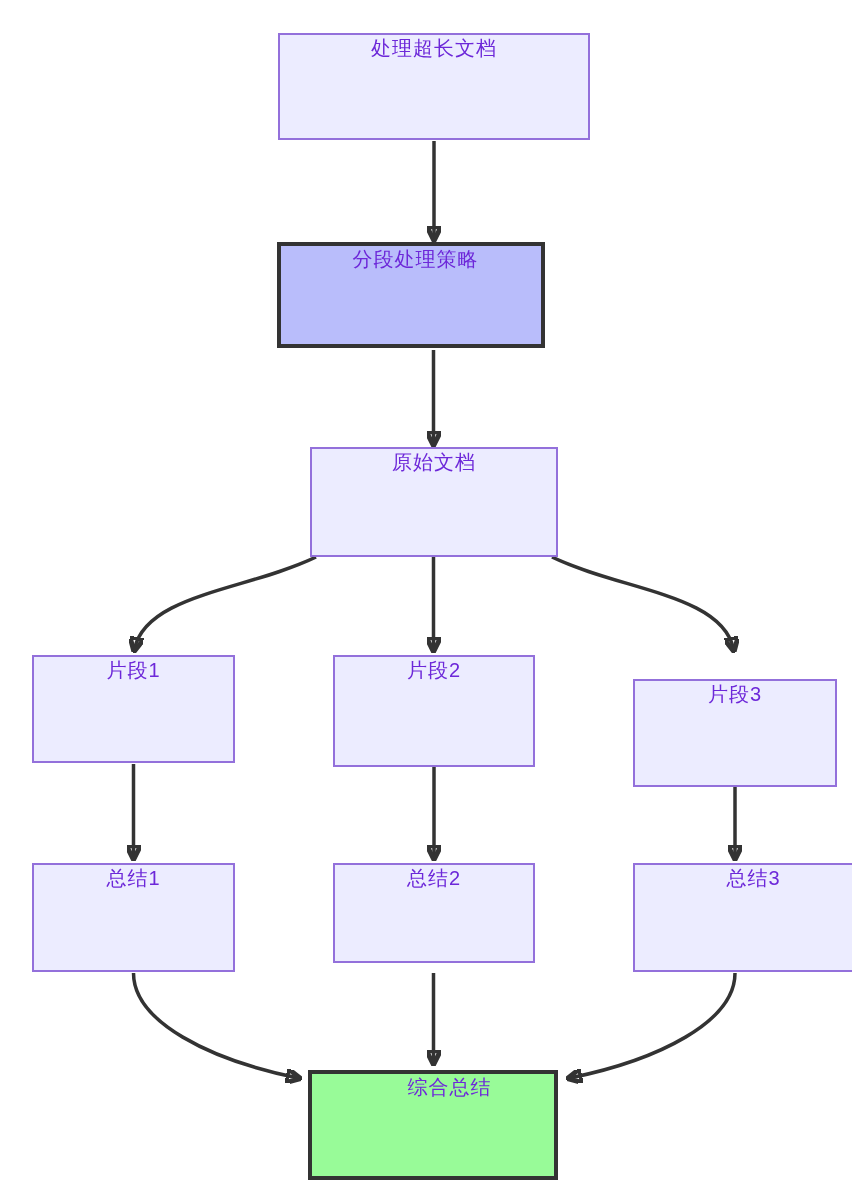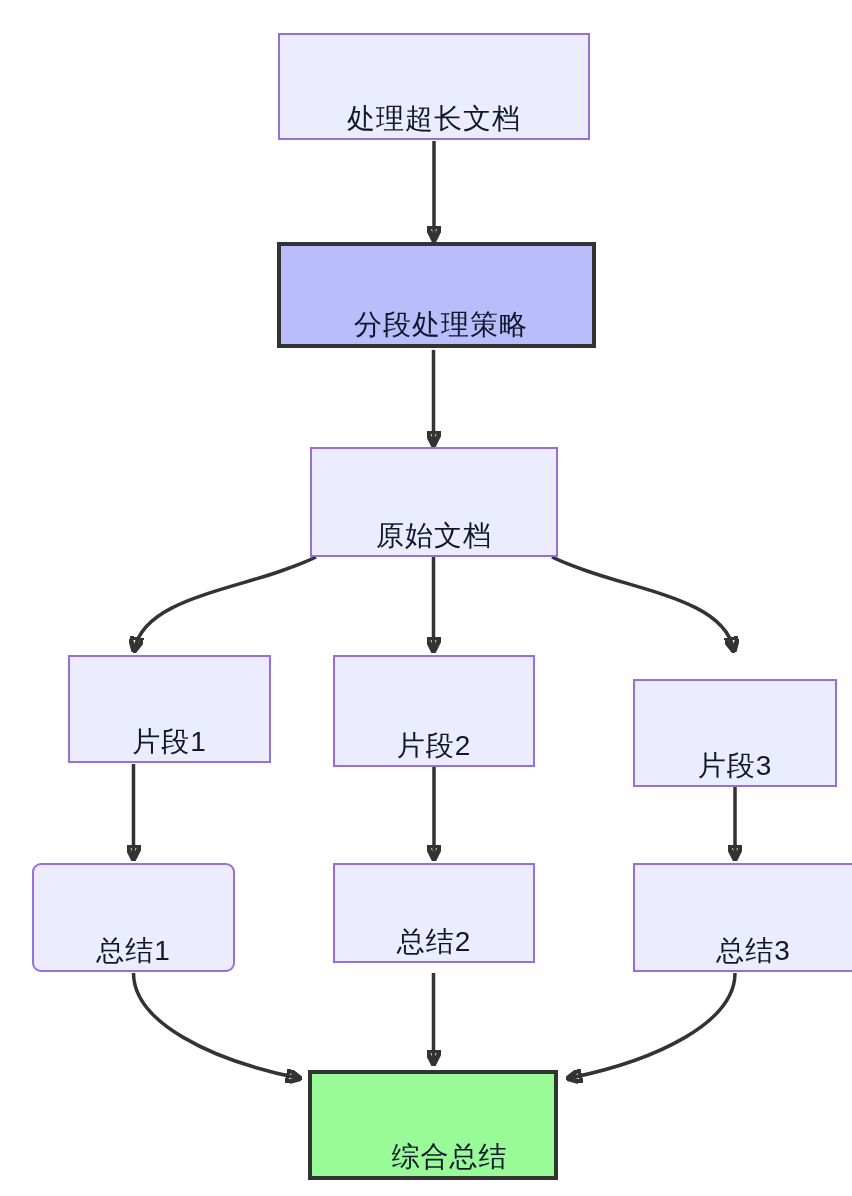--- a/index.html
+++ b/index.html
@@ -24,47 +24,47 @@
   }
   #edges path {
     fill: none;
     stroke: #333333;
     stroke-width: 3.5px;
   }
   .node {
     position: absolute;
     box-sizing: border-box;
     display: flex;
-    align-items: flex-end;
+    align-items: flex-start;
     justify-content: center;
     background: #ECECFF;
     border: 2px solid #9370DB;
-    color: #0f172a;
-    font-size: 28px;
+    color: #6d28d9;
+    font-size: 20px;
     letter-spacing: 1px;
     text-align: center;
     white-space: nowrap;
     user-select: none;
   }
   .node.emphasis {
     background: #B9BDFB;
     border: 4px solid #333333;
   }
   .node.success {
     background: #98FB98;
     border: 4px solid #333333;
   }
   
   #n-doc      { left: 278px; top:   33px; width: 312px; height: 107px; }
-  #n-strategy { left: 277px; top:  242px; width: 319px; height: 106px; padding-left: 9px; }
+  #n-strategy { left: 277px; top:  242px; width: 268px; height: 106px; padding-left: 9px; }
   #n-original { left: 310px; top:  447px; width: 248px; height: 110px; }
-  #n-frag1    { left:  32px; top:  655px; width: 203px; height: 108px; margin-left: 36px; }
+  #n-frag1    { left:  32px; top:  655px; width: 203px; height: 108px; }
   #n-frag2    { left: 333px; top:  655px; width: 202px; height: 112px; }
   #n-frag3    { left: 633px; top:  655px; width: 204px; height: 108px; margin-top: 24px; }
-  #n-sum1     { left:  32px; top:  863px; width: 203px; height: 109px; border-radius: 9px; }
+  #n-sum1     { left:  32px; top:  863px; width: 203px; height: 109px; }
   #n-sum2     { left: 333px; top:  863px; width: 202px; height: 100px; }
   #n-sum3     { left: 633px; top:  863px; width: 241px; height: 109px; }
   #n-final    { left: 308px; top: 1070px; width: 250px; height: 110px; padding-left: 33px; }
 </style>
 </head>
 <body>
 
 <div id="canvas">
 
   <svg id="edges" viewBox="0 0 852 1196" xmlns="http://www.w3.org/2000/svg">

